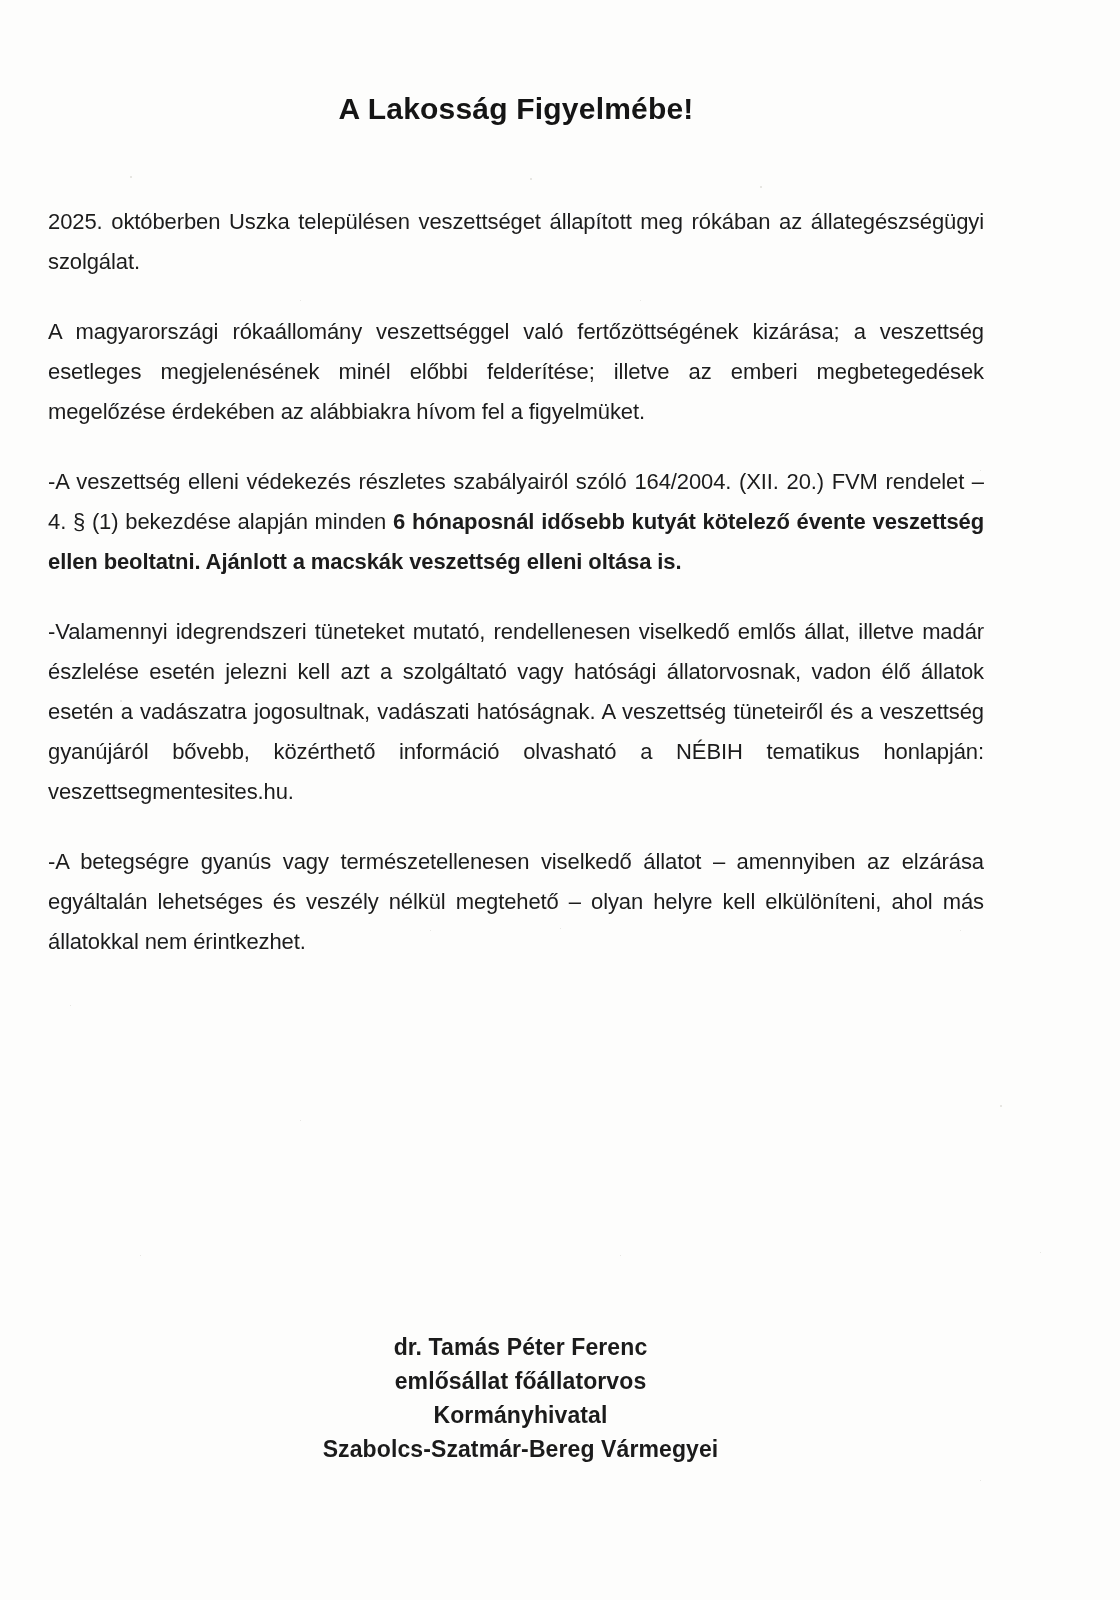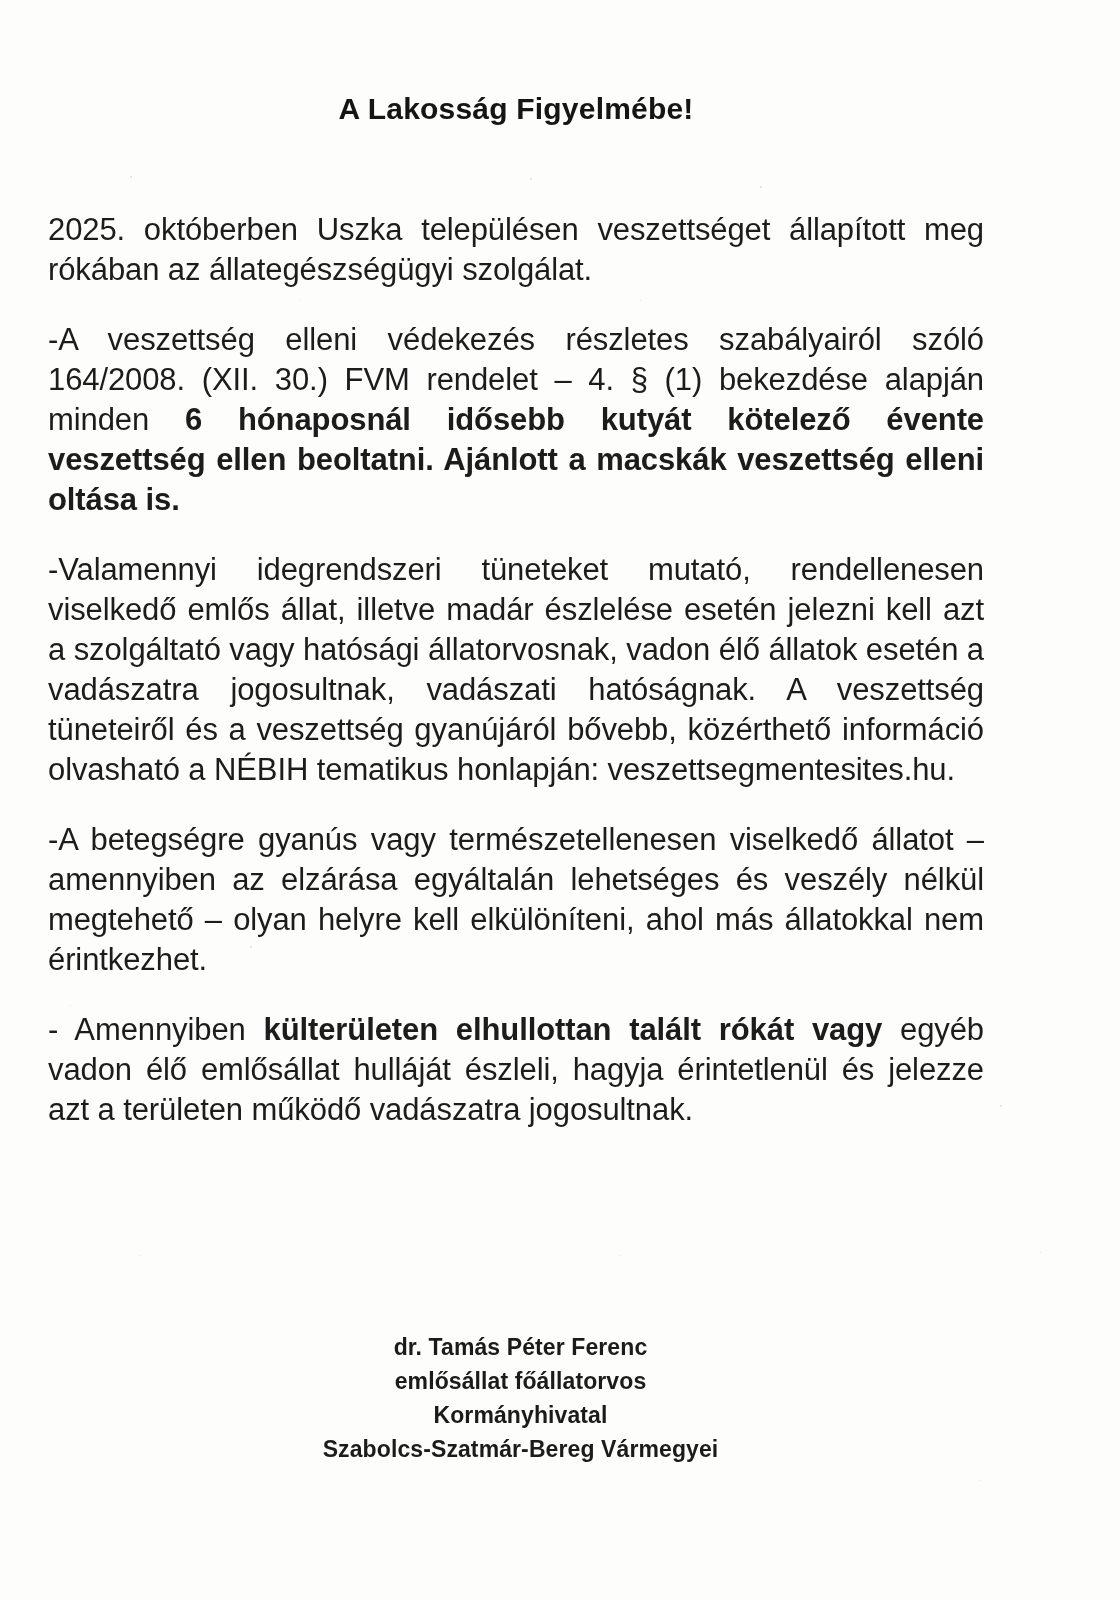--- a/index.html
+++ b/index.html
@@ -30,22 +30,22 @@
     font-weight: bold;
     letter-spacing: 0.2px;
     margin: 0;
     padding-top: 92px;
     color: #151515;
   }
   .body-block {
     padding-top: 76px;
   }
   p.para {
-    margin: 8px 0 30px 0;
-    font-size: 31px;
+    margin: 0 0 30px 0;
+    font-size: 22px;
     line-height: 40px;
     text-align: justify;
     color: #1c1c1c;
     letter-spacing: -0.1px;
     -webkit-hyphens: none;
     hyphens: none;
   }
   p.para b {
     font-weight: bold;
   }
@@ -74,24 +74,24 @@
 </style>
 </head>
 <body>
 
 <div class="page">
 
   <h1 class="doc-title">A Lakosság Figyelmébe!</h1>
 
   <div class="body-block">
     <p class="para"><span>2025. októberben Uszka településen veszettséget állapított meg rókában az állategészségügyi szolgálat.</span></p>
-    <p class="para"><span>-A veszettség elleni védekezés részletes szabályairól szóló 164/2008. (XII. 30.) FVM rendelet – 4. § (1) bekezdése alapján minden </span><b>6 hónaposnál idősebb kutyát kötelező évente veszettség ellen beoltatni. Ajánlott a macskák veszettség elleni oltása is.</b></p>
+    <p class="para"><span>A magyarországi rókaállomány veszettséggel való fertőzöttségének kizárása; a veszettség esetleges megjelenésének minél előbbi felderítése; illetve az emberi megbetegedések megelőzése érdekében az alábbiakra hívom fel a figyelmüket.</span></p>
+    <p class="para"><span>-A veszettség elleni védekezés részletes szabályairól szóló 164/2004. (XII. 20.) FVM rendelet – 4. § (1) bekezdése alapján minden </span><b>6 hónaposnál idősebb kutyát kötelező évente veszettség ellen beoltatni. Ajánlott a macskák veszettség elleni oltása is.</b></p>
     <p class="para"><span>-Valamennyi idegrendszeri tüneteket mutató, rendellenesen viselkedő emlős állat, illetve madár észlelése esetén jelezni kell azt a szolgáltató vagy hatósági állatorvosnak, vadon élő állatok esetén a vadászatra jogosultnak, vadászati hatóságnak. A veszettség tüneteiről és a veszettség gyanújáról bővebb, közérthető információ olvasható a NÉBIH tematikus honlapján: veszettsegmentesites.hu.</span></p>
     <p class="para"><span>-A betegségre gyanús vagy természetellenesen viselkedő állatot – amennyiben az elzárása egyáltalán lehetséges és veszély nélkül megtehető – olyan helyre kell elkülöníteni, ahol más állatokkal nem érintkezhet.</span></p>
-    <p class="para"><span>- Amennyiben </span><b>külterületen elhullottan talált rókát vagy</b><span> egyéb vadon élő emlősállat hulláját észleli, hagyja érintetlenül és jelezze azt a területen működő vadászatra jogosultnak.</span></p>
   </div>
 
   <div class="signature">
     <div class="sig-line">dr. Tamás Péter Ferenc</div>
     <div class="sig-line">emlősállat főállatorvos</div>
     <div class="sig-line">Kormányhivatal</div>
     <div class="sig-line">Szabolcs-Szatmár-Bereg Vármegyei</div>
   </div>
 
 <span class="speckle" style="left: 130px; top: 176px; width: 2px; height: 2px;"></span>

